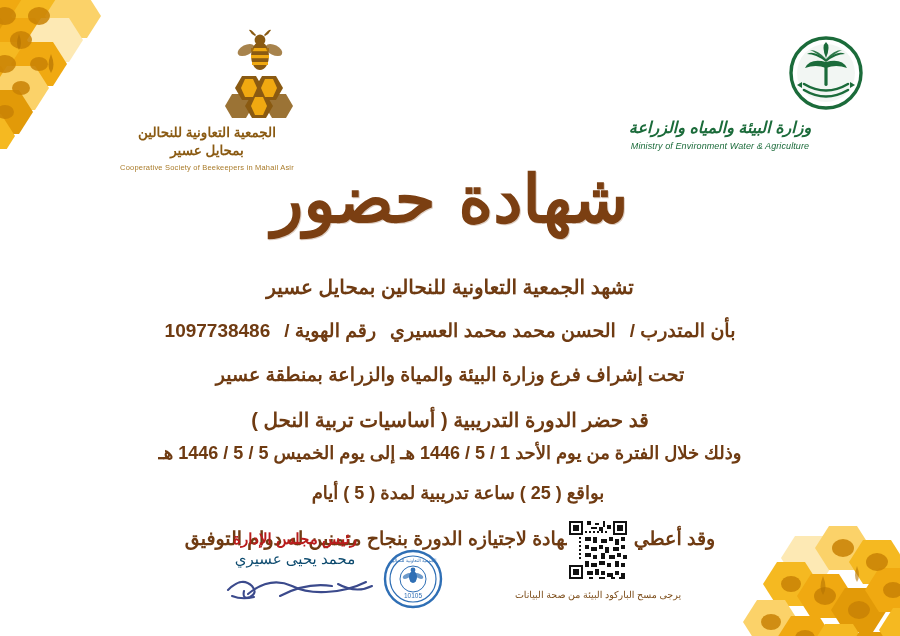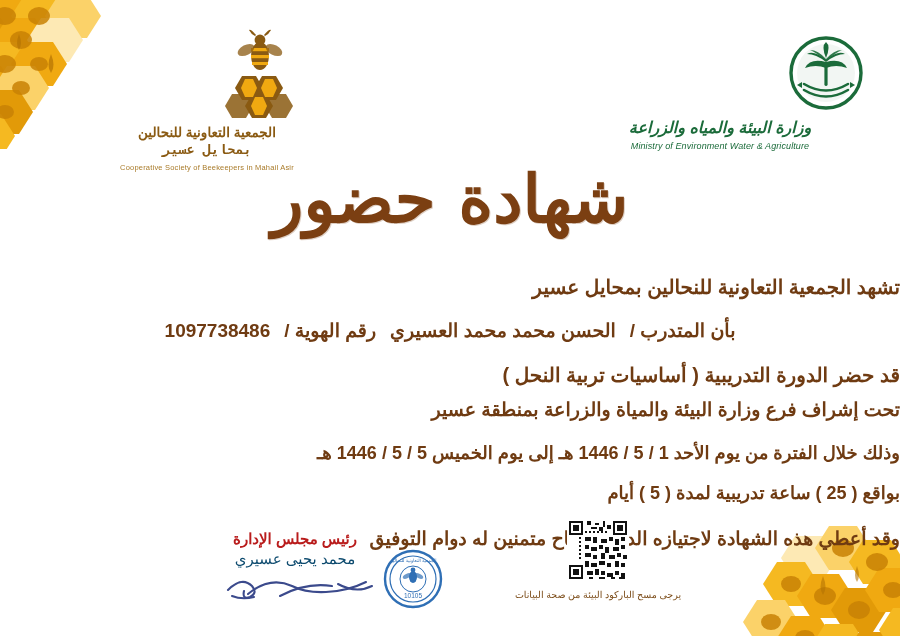--- a/index.html
+++ b/index.html
@@ -53,21 +53,21 @@
     margin: 0 auto 4px auto;
   }
 
   .society-name-ar {
     font-size: 13.5px;
     font-weight: bold;
     color: #8a5a12;
     line-height: 1.35;
     letter-spacing: 0;
   }
-  .society-name-ar .line2 { display: block; font-family: Liberation Mono, monospace; }
+  .society-name-ar .line2 { display: block; }
   .society-name-en {
     font-size: 7.5px;
     color: #a97b2a;
     margin-top: 3px;
     letter-spacing: .2px;
     direction: ltr;
   }
 
   .ministry-name-ar {
     font-size: 16px;
@@ -100,21 +100,21 @@
     line-height: 1;
     text-shadow: 1px 1px 0 rgba(120,60,15,0.25);
   }
 
   
   .body-text {
     position: absolute;
     top: 272px;
     left: 0;
     width: 900px;
-    text-align: right;
+    text-align: center;
     color: #6f3b12;
   }
   .line {
     font-size: 19px;
     font-weight: bold;
     color: #6f3b12;
     line-height: 1.55;
     margin: 0;
     padding: 0;
   }
@@ -352,22 +352,22 @@
   <div class="body-text">
     <p class="line l-org">تشهد الجمعية التعاونية للنحالين بمحايل عسير</p>
 
     <div class="l-trainee">
       <span class="lbl">بأن المتدرب /</span>
       <span class="val">الحسن محمد محمد العسيري</span>
       <span class="lbl">رقم الهوية /</span>
       <span class="id">1097738486</span>
     </div>
 
+    <p class="line l-under">تحت إشراف فرع وزارة البيئة والمياة والزراعة بمنطقة عسير</p>
     <p class="line l-course">قد حضر الدورة التدريبية ( أساسيات تربية النحل )</p>
-    <p class="line l-under">تحت إشراف فرع وزارة البيئة والمياة والزراعة بمنطقة عسير</p>
     <p class="line l-period">وذلك خلال الفترة من يوم الأحد 1 / 5 / 1446 هـ إلى يوم الخميس 5 / 5 / 1446 هـ</p>
     <p class="line l-hours">بواقع ( 25 ) ساعة تدريبية لمدة ( 5 ) أيام</p>
     <p class="line l-closing">وقد أعطي هذه الشهادة لاجتيازه الدورة بنجاح متمنين له دوام التوفيق</p>
   </div>
 
   <div class="footer">
 
     <div id="signature-block">
       <div class="sig-role">رئيس مجلس الإدارة</div>
       <div class="sig-name">محمد يحيى عسيري</div>

